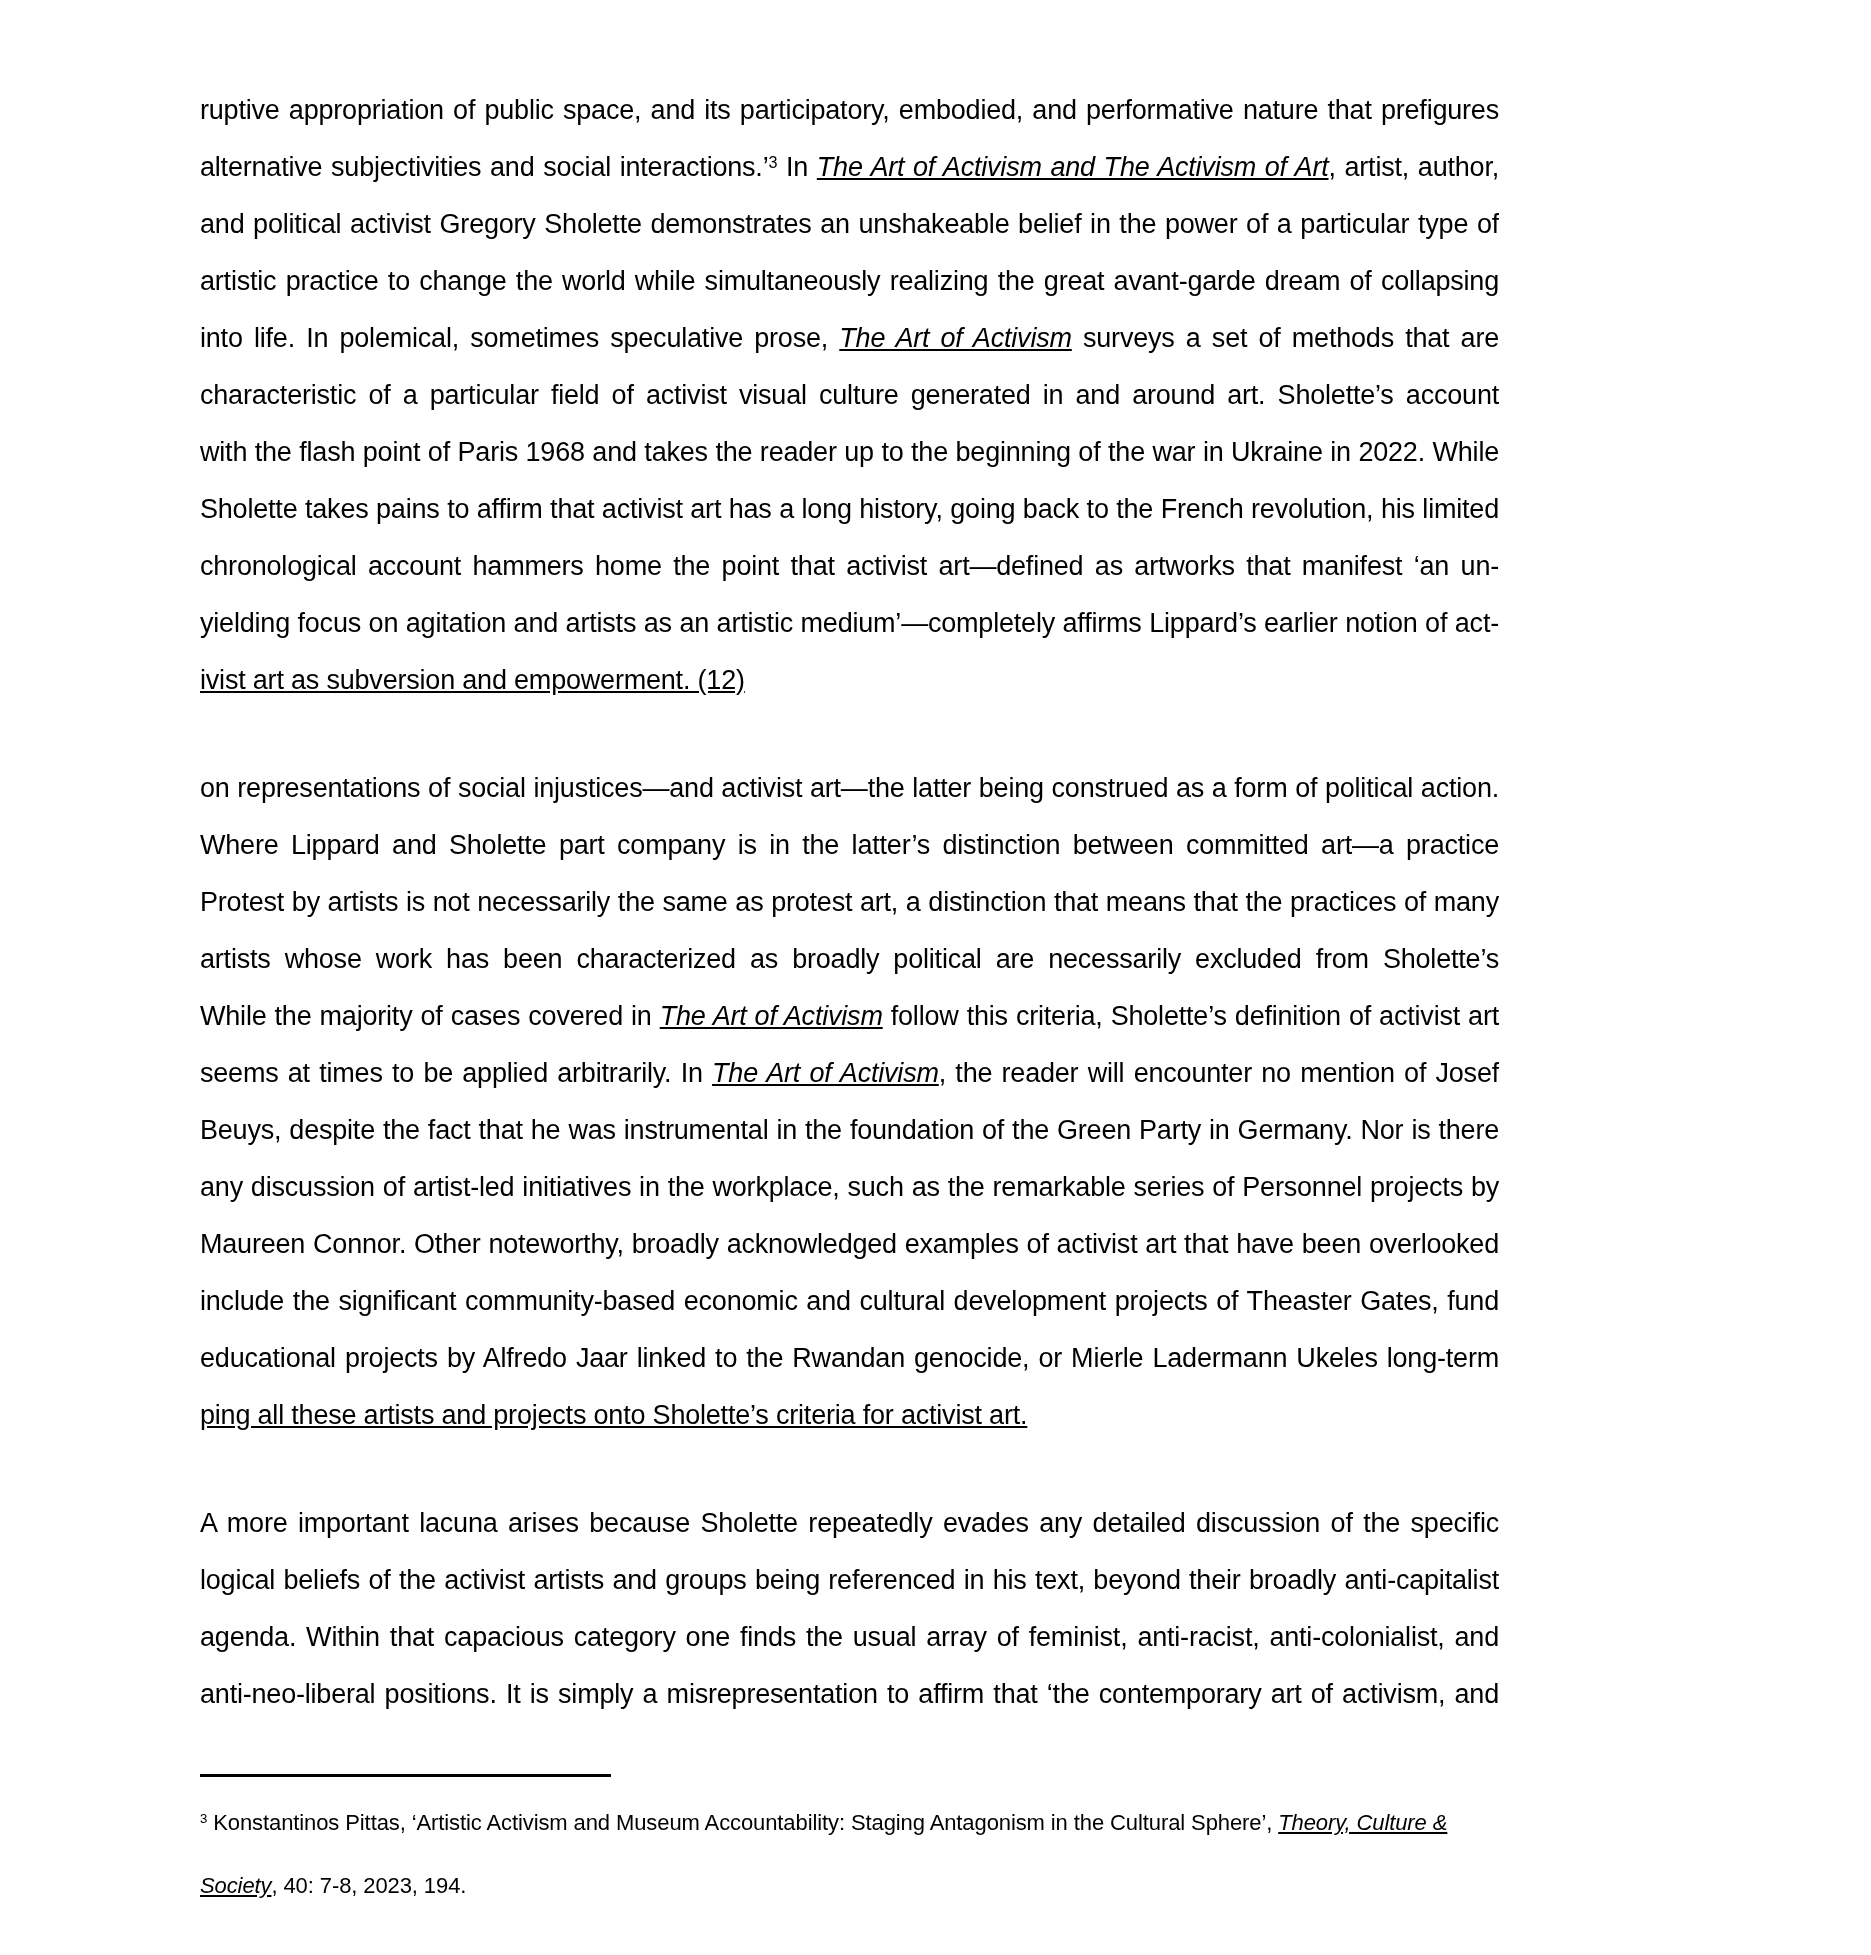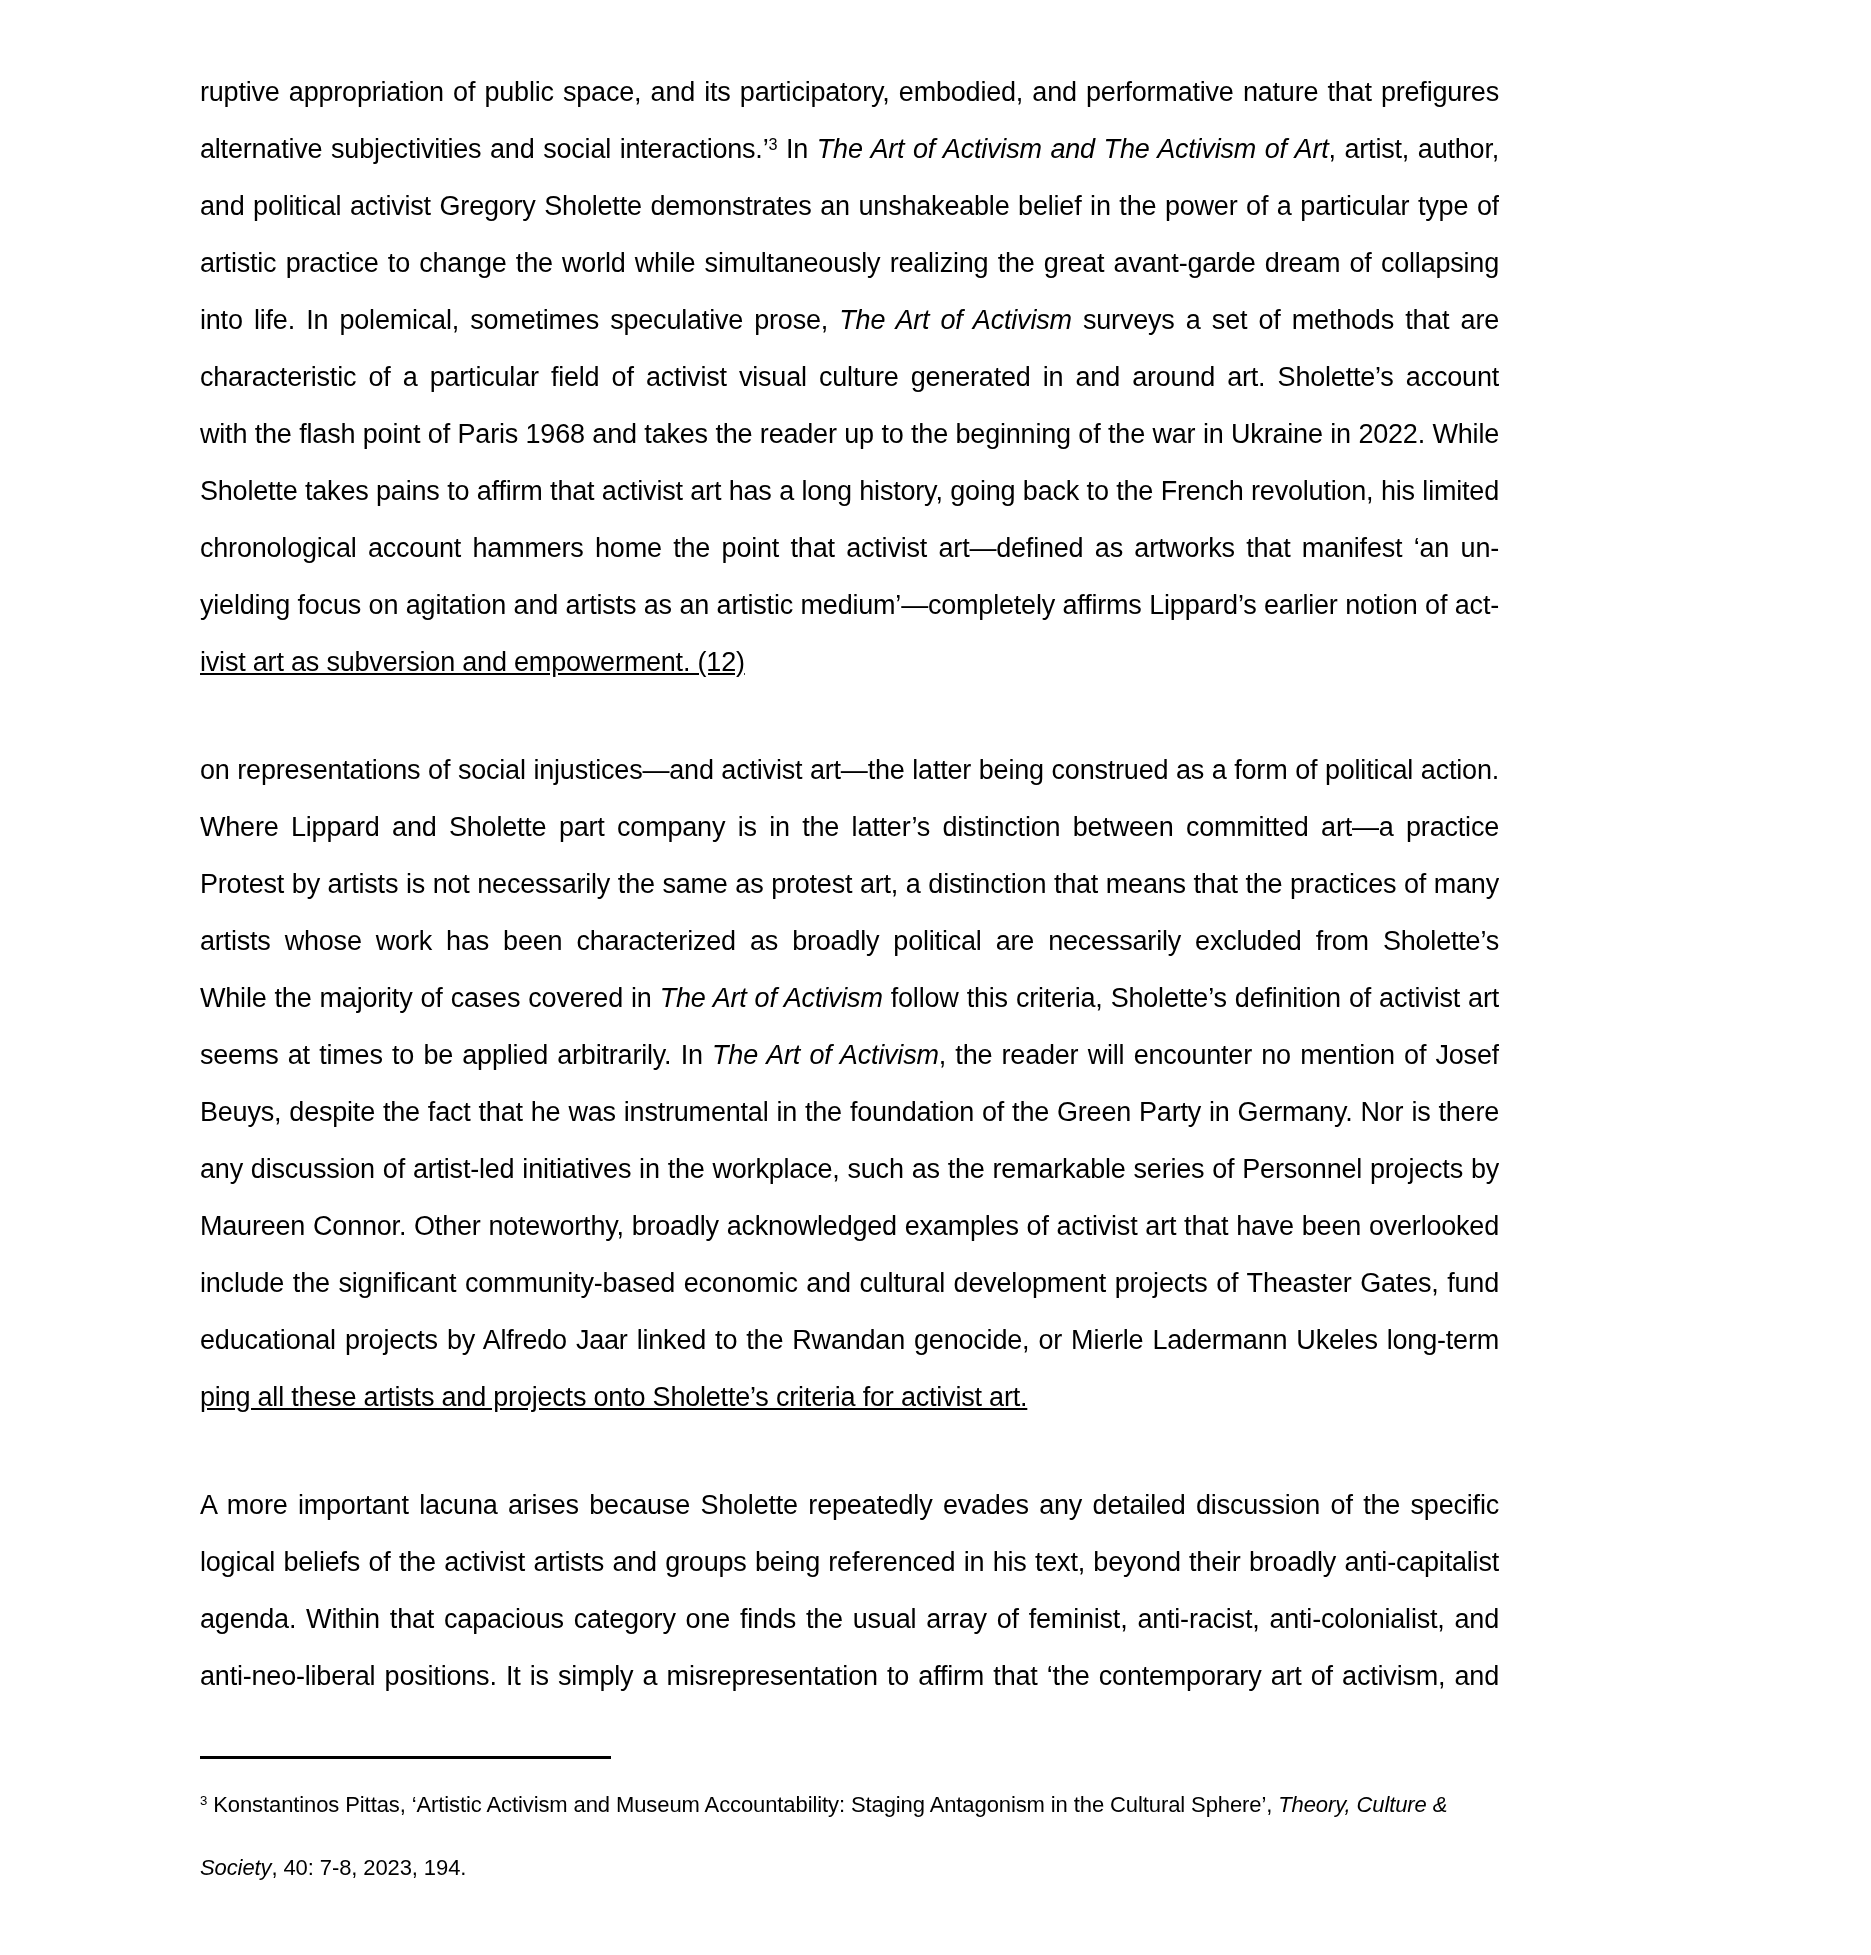--- a/index.html
+++ b/index.html
@@ -5,21 +5,21 @@
   html, body {
     margin: 0;
     padding: 0;
     background: #ffffff;
   }
   .page {
     position: relative;
     width: 1684px;
     height: 1955px;
     box-sizing: border-box;
-    padding: 64px 185px 0 200px;
+    padding: 82px 185px 0 200px;
     background: #ffffff;
     color: #000000;
     font-family: "Liberation Sans", "DejaVu Sans", sans-serif;
     overflow: hidden;
   }
   .para {
     margin: 0 0 51px 0;
   }
   .line {
     height: 57px;
@@ -28,21 +28,21 @@
     letter-spacing: -0.2px;
     text-align: justify;
     text-align-last: justify;
     overflow: hidden;
   }
   .line-end {
     text-align: left;
     text-align-last: left;
     text-decoration: underline;
   }
-  em { font-style: italic; }
+  em { font-style: italic; text-decoration: underline; }
   .sup {
     font-size: 60%;
     line-height: 0;
     position: relative;
     top: -0.5em;
     vertical-align: baseline;
   }
   .footnote {
     margin-top: 49px;
   }

